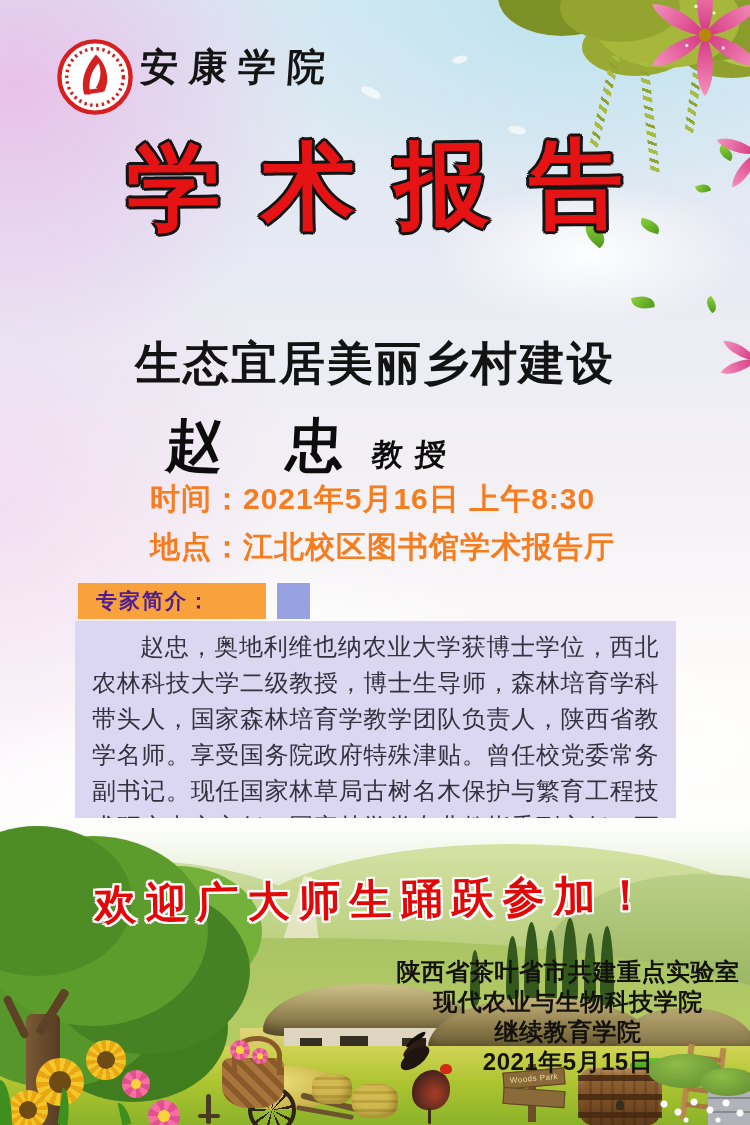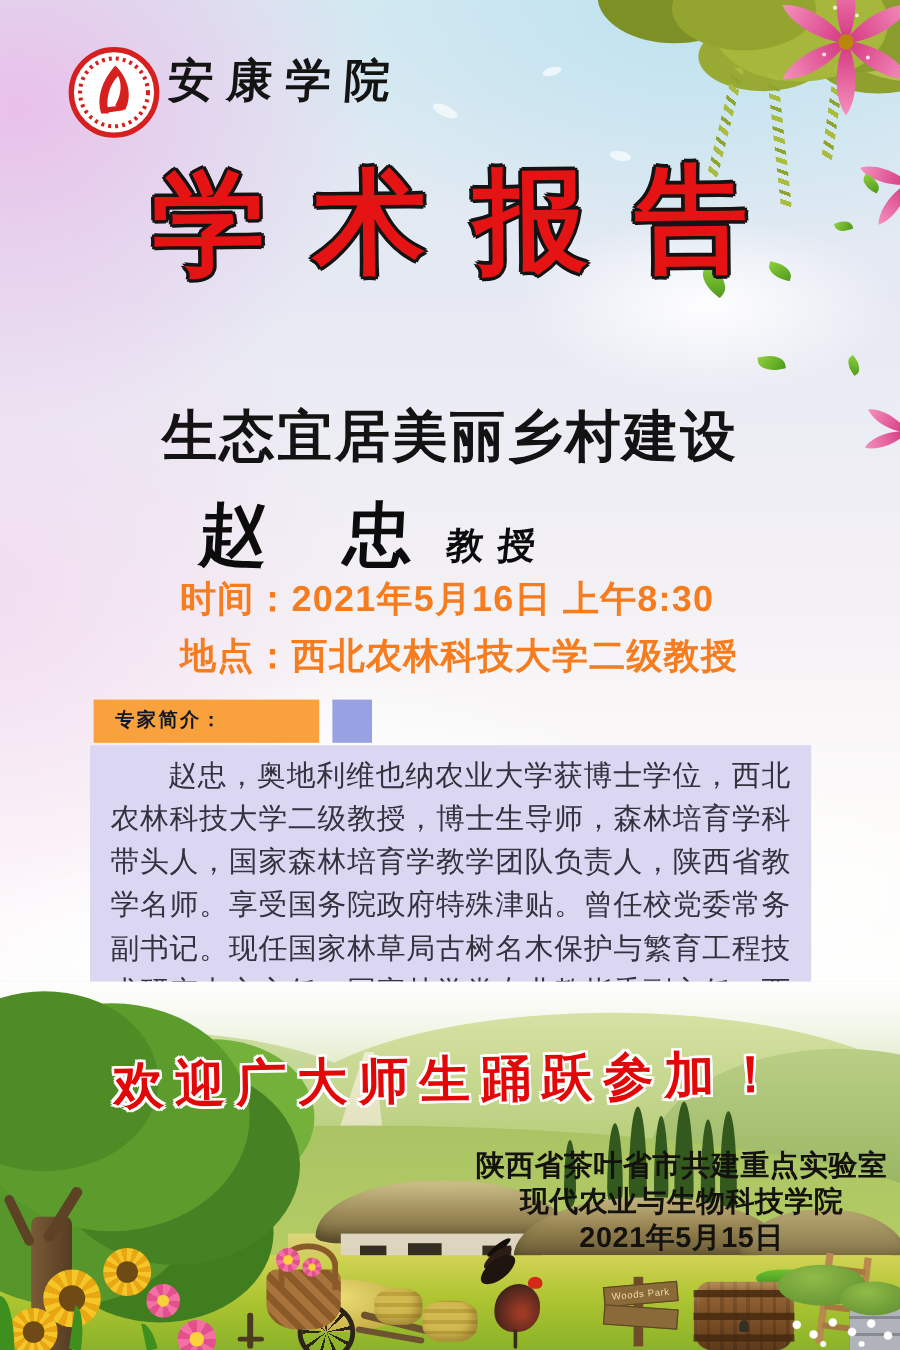--- a/index.html
+++ b/index.html
@@ -43,21 +43,21 @@
   .speaker .lab{font-size:30px;font-weight:bold;color:#101010;letter-spacing:2px;}
   .speaker .name{font-family:"DejaVu Serif",serif;font-weight:900;font-size:57px;color:#0c0c0c;
     letter-spacing:22px;margin-left:16px;transform:skewX(-3deg);}
   .speaker .deg{font-family:"DejaVu Serif",serif;font-weight:700;font-size:31px;color:#0c0c0c;
     letter-spacing:12px;margin-left:6px;transform:skewX(-6deg);}
   .sched{position:absolute;left:150px;font-size:30px;font-weight:bold;color:#f57d1f;letter-spacing:1px;}
   .sched.time{top:479px;}
   .sched.loc{top:527px;}
   
   .bio-head{position:absolute;left:78px;top:583px;width:188px;height:36px;background:#f9a23d;
-    line-height:36px;padding-left:18px;box-sizing:border-box;font-size:16px;font-weight:bold;color:#0f172a;letter-spacing:2px;}
+    line-height:36px;padding-left:18px;box-sizing:border-box;font-size:21px;font-weight:bold;color:#4c1d95;letter-spacing:2px;}
   .bio-square{position:absolute;left:277px;top:583px;width:33px;height:36px;background:#98a1e2;}
   .bio-box{position:absolute;left:75px;top:621px;width:601px;height:216px;background:#dbd7f2;
     padding:8px 17px 0 17px;box-sizing:border-box;font-size:24px;line-height:36px;color:#33323e;
     text-align:justify;text-indent:2em;letter-spacing:.4px;}
   
   .land{position:absolute;left:0;top:818px;width:750px;height:307px;overflow:hidden;
     background:linear-gradient(180deg,#eef2e2 0%,#d6e4b4 28%,#b7d077 55%,#a3c24c 72%,#8fb433 100%);}
   .hill{position:absolute;border-radius:50% 50% 0 0;}
   .haze{position:absolute;left:0;top:0;width:750px;height:90px;
     background:linear-gradient(180deg,rgba(255,255,255,.95),rgba(255,255,255,0));}
@@ -209,21 +209,21 @@
 
   <div class="big-title">学术报告</div>
   <div class="sub2">生态宜居美丽乡村建设</div>
 
   <div class="speaker">
     <span class="name">赵 忠</span>
     <span class="deg">教授</span>
   </div>
 
   <div class="sched time">时间：2021年5月16日  上午8:30</div>
-  <div class="sched loc">地点：西北农林科技大学二级教授</div>
+  <div class="sched loc">地点：江北校区图书馆学术报告厅</div>
 
   <div class="bio-head">专家简介：</div>
   <div class="bio-square"></div>
   <div class="bio-box">赵忠，奥地利维也纳农业大学获博士学位，西北农林科技大学二级教授，博士生导师，森林培育学科带头人，国家森林培育学教学团队负责人，陕西省教学名师。享受国务院政府特殊津贴。曾任校党委常务副书记。现任国家林草局古树名木保护与繁育工程技术研究中心主任，国家林学类专业教指委副主任、西北农林科技大学秦岭研究院院长等职务。主要从事森林培育研究与教学工作。</div>
 
   <div class="land">
     <div class="haze"></div>
     <div class="hill" style="left:-90px;top:42px;width:430px;height:170px;background:linear-gradient(180deg,#cdddA0,#9bba62);"></div>
     <div class="hill" style="left:230px;top:26px;width:560px;height:190px;background:linear-gradient(180deg,#d5e2a4,#a4bf60);"></div>
     <div class="hill" style="left:540px;top:56px;width:320px;height:190px;background:linear-gradient(180deg,#b9cf86,#86a64c);"></div>
@@ -310,16 +310,17 @@
     <div class="grass" style="left:60px;top:270px;width:10px;height:37px;transform:rotate(8deg);"></div>
     <div class="grass" style="left:120px;top:284px;width:9px;height:23px;transform:rotate(-12deg);"></div>
     <div class="grass" style="left:0px;top:262px;width:12px;height:45px;"></div>
   </div>
 
   <div class="welcome">欢迎广大师生踊跃参加！</div>
 
   <div class="footer-org">
     <div>陕西省茶叶省市共建重点实验室</div>
     <div>现代农业与生物科技学院</div>
+    <div>继续教育学院</div>
     <div>2021年5月15日</div>
   </div>
 
 </div>
 
 </body></html>

